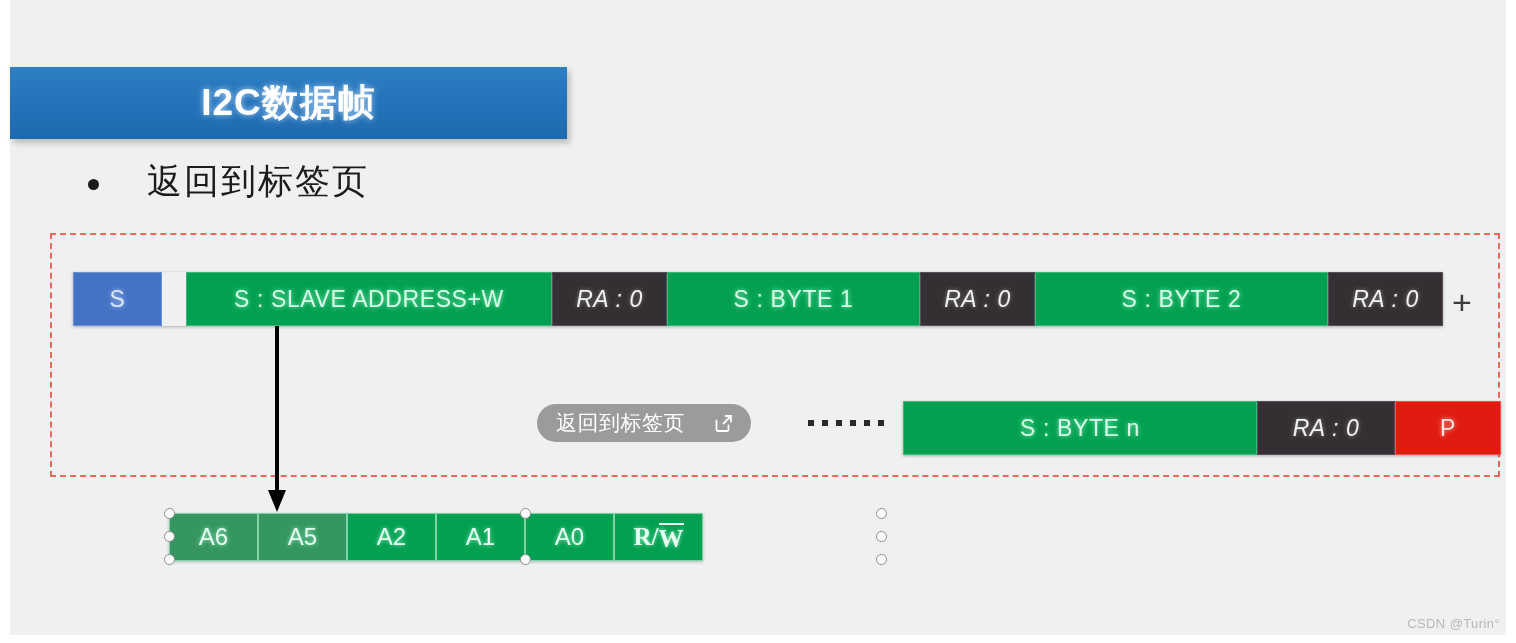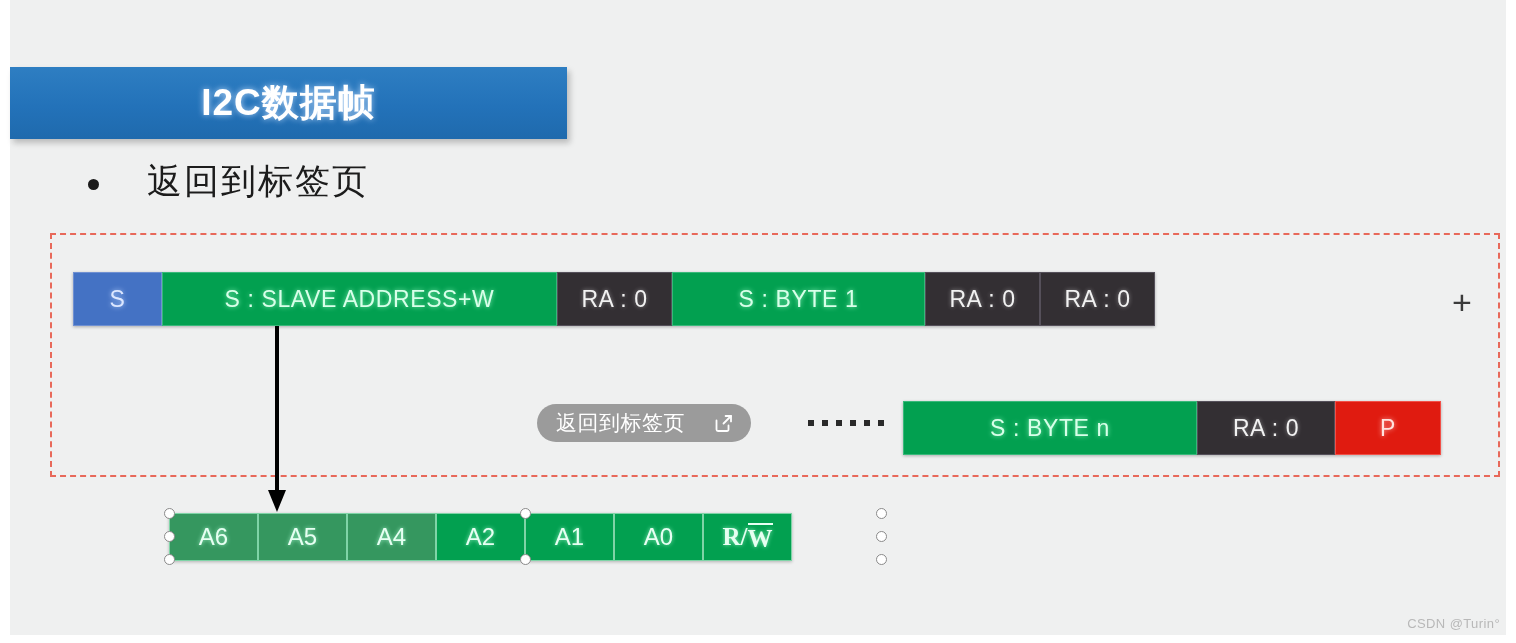--- a/index.html
+++ b/index.html
@@ -121,21 +121,21 @@
     justify-content: center;
     color: #ffffff;
     font-size: 23px;
     letter-spacing: 0.6px;
     box-sizing: border-box;
     font-family: "Liberation Sans", sans-serif;
     white-space: nowrap;
   }
   .cell.blue   { background: #4472c4; border: 1px solid #6f90d2; color: #dce7ff; text-shadow: 0 0 5px rgba(190,215,255,0.9); }
   .cell.green  { background: #02a050; border: 1px solid #38b97a; color: #d8ffe9; text-shadow: 0 0 5px rgba(160,255,205,0.85); }
-  .cell.dark   { background: #332f33; border: 1px solid #55505a; color: #f2f2f2; text-shadow: 0 0 4px rgba(255,255,255,0.45); }
+  .cell.dark   { background: #332f33; border: 1px solid #55505a; color: #f2f2f2; text-shadow: 0 0 4px rgba(255,255,255,0.45); font-style: italic; }
   .cell.red    { background: #e01b10; border: 1px solid #f25048; color: #ffe2de; text-shadow: 0 0 5px rgba(255,190,185,0.9); }
 
   #plus-sign {
     position: absolute;
     left: 1452px;
     top: 283px;
     font-size: 34px;
     color: #3b3b3b;
     font-weight: 300;
     font-family: "Liberation Sans", sans-serif;
@@ -275,24 +275,25 @@
 
   <div id="bullet-row">
     <span id="bullet-dot"></span>
     <span id="bullet-text">返回到标签页</span>
   </div>
 
   <div id="dashed-region"></div>
 
   <div class="frame-row" id="row-1">
       <div class="cell blue" style="width: 89px;">S</div>
-      <div class="cell green" style="width: 395px;">S : SLAVE ADDRESS+W</div>
+      <div class="cell green" style="width: 366px; margin-left: 24px;">S : SLAVE ADDRESS+W</div>
       <div class="cell dark" style="width: 115px;">RA : 0</div>
       <div class="cell green" style="width: 253px;">S : BYTE 1</div>
       <div class="cell dark" style="width: 115px;">RA : 0</div>
+      <div class="cell green" style="width: 293px;">S : BYTE 2</div>
       <div class="cell dark" style="width: 115px;">RA : 0</div>
     </div>
 
   <div id="plus-sign">+</div>
 
   <div id="arrow-wrap">
     <div id="arrow-shaft"></div>
     <div id="arrow-head"></div>
   </div>
 
@@ -310,30 +311,29 @@
   <div id="ellipsis">
     <span></span>
     <span></span>
     <span></span>
     <span></span>
     <span></span>
     <span></span>
   </div>
 
   <div class="frame-row" id="row-2">
-      <div class="cell green" style="width: 294px;">S : BYTE n</div>
+      <div class="cell green" style="width: 354px;">S : BYTE n</div>
       <div class="cell dark" style="width: 138px;">RA : 0</div>
       <div class="cell red" style="width: 106px;">P</div>
     </div>
 
   <div id="addr-strip-wrap">
     <div id="addr-strip">
         <div class="addr-cell shaded">A6</div>
         <div class="addr-cell shaded">A5</div>
-        <div class="addr-cell shaded">A4</div>
         <div class="addr-cell">A2</div>
         <div class="addr-cell">A1</div>
         <div class="addr-cell">A0</div>
         <div class="addr-cell serif">
           <span>R/</span>
           <span class="overline">W</span>
         </div>
       </div>
   <div class="handle" style="left: 0px; top: 0px;"></div>
       <div class="handle" style="left: 0px; top: 23px;"></div>

